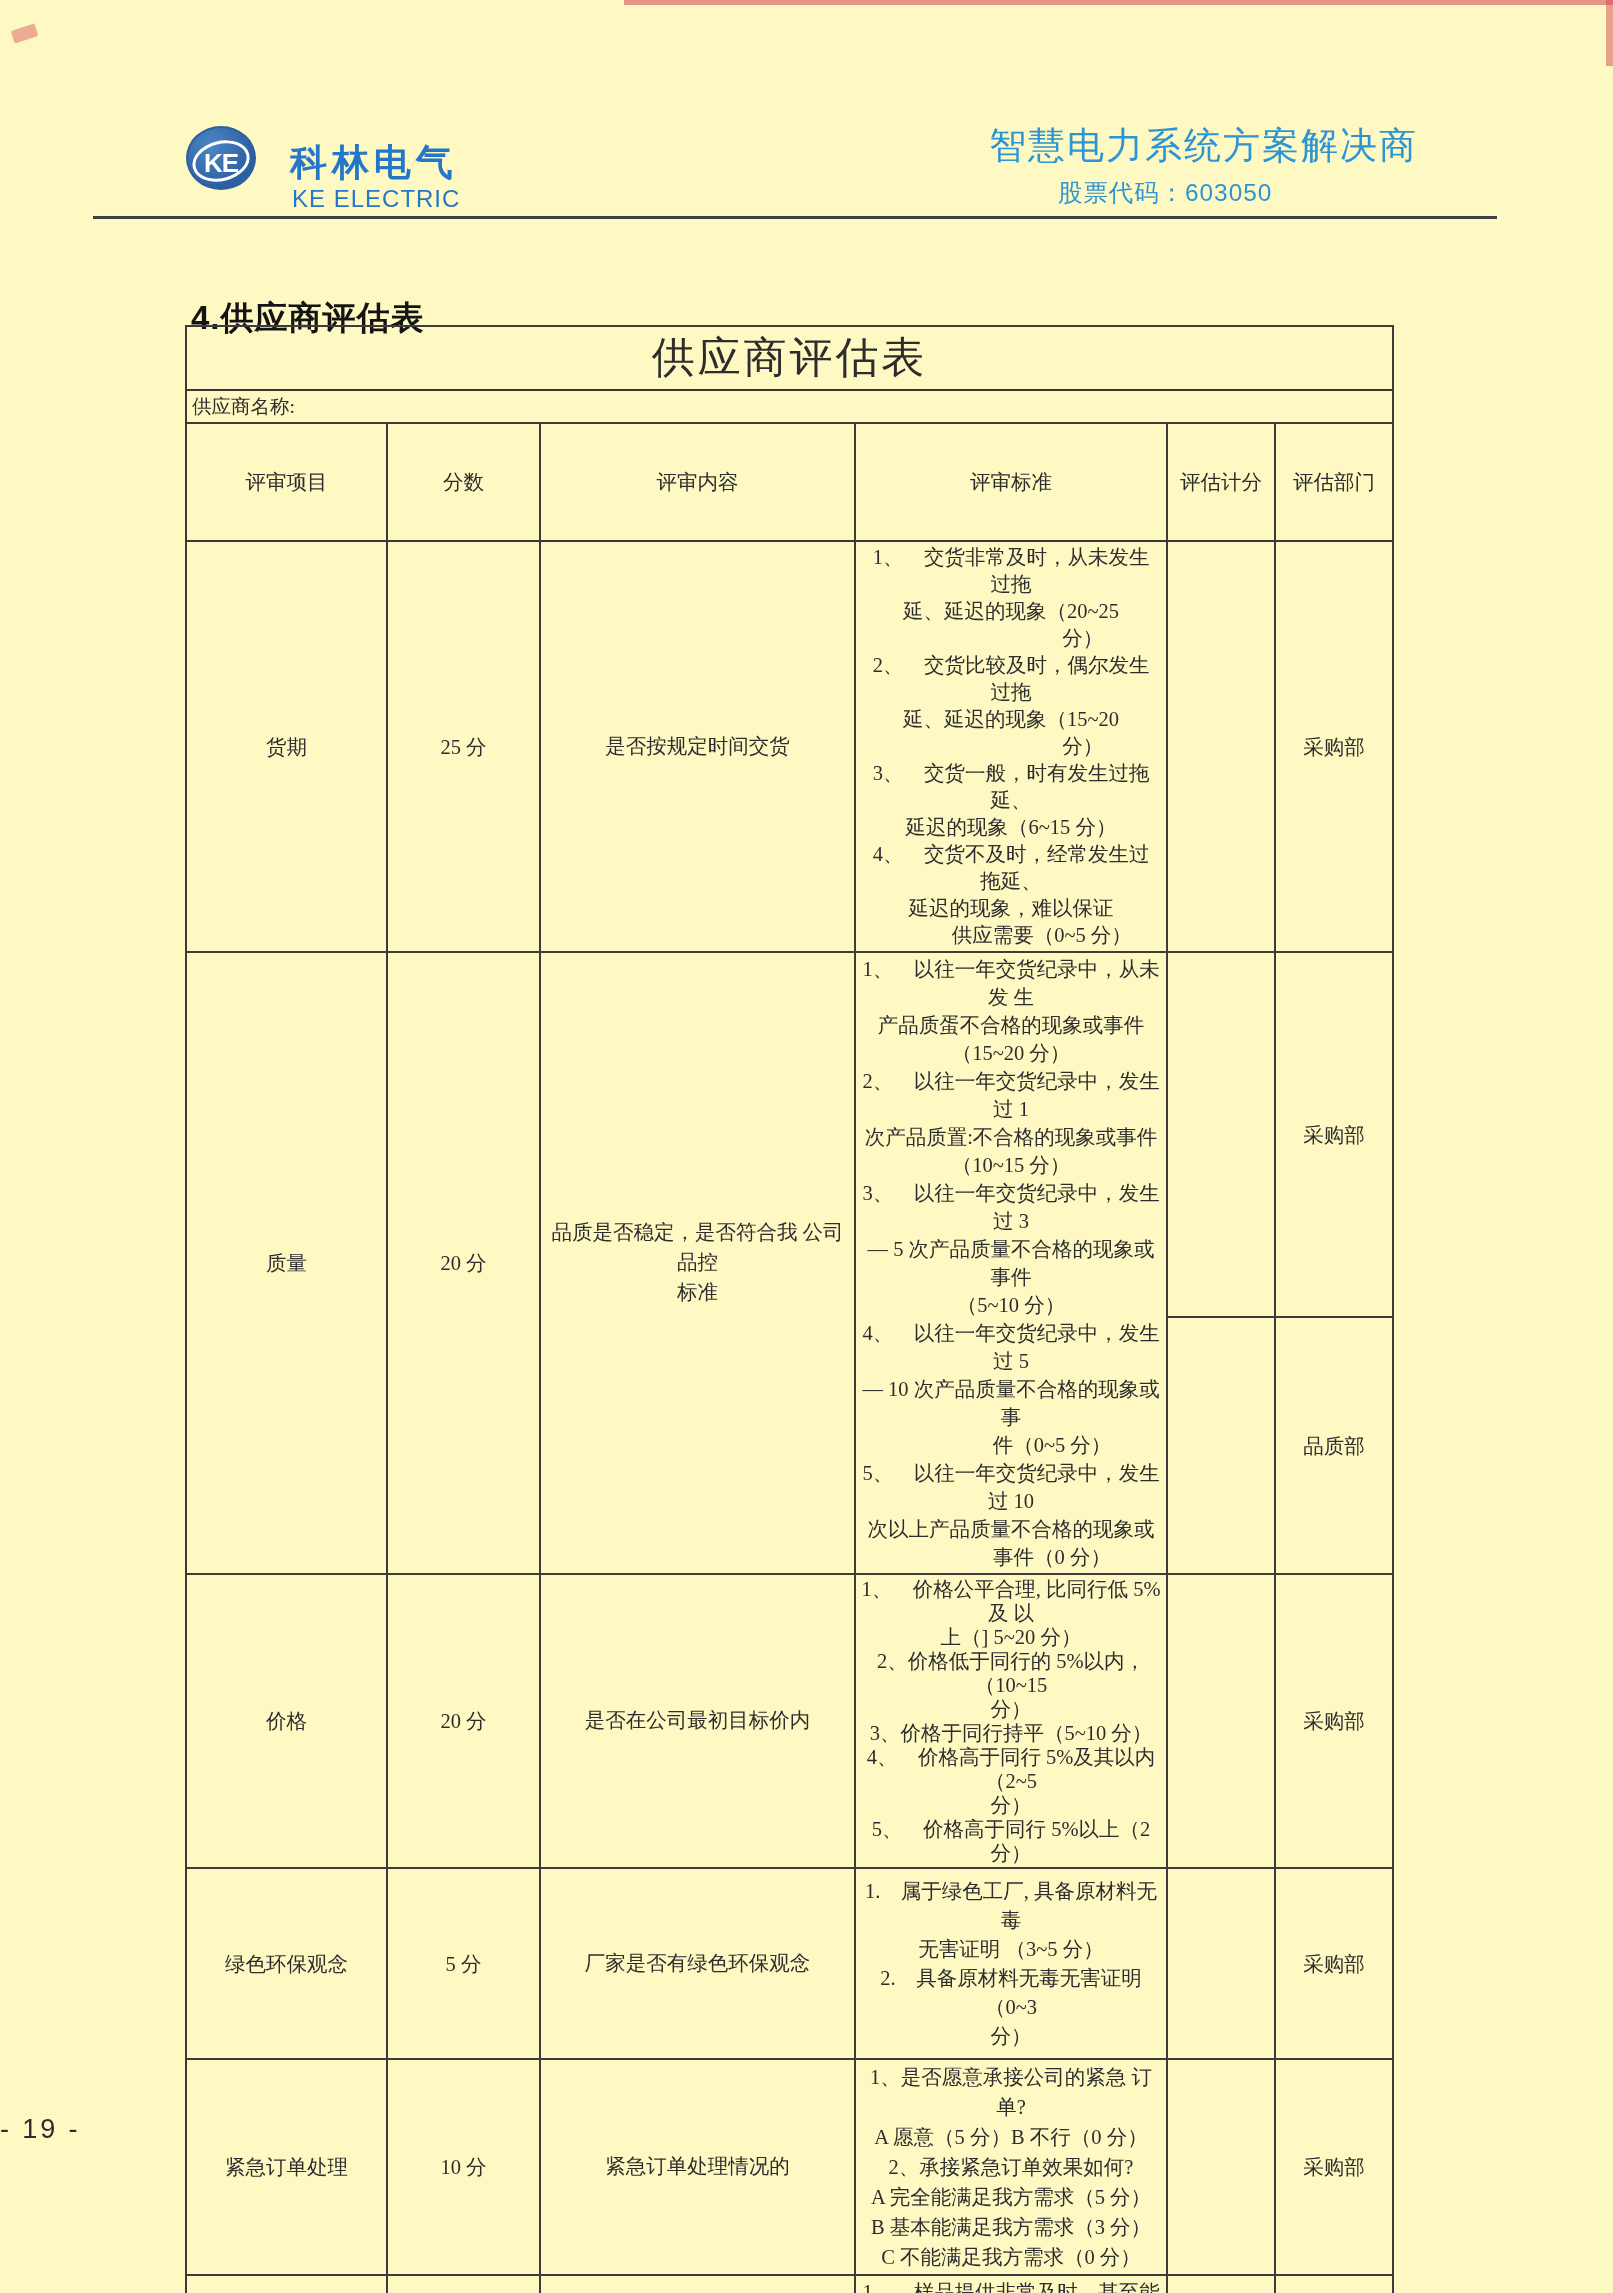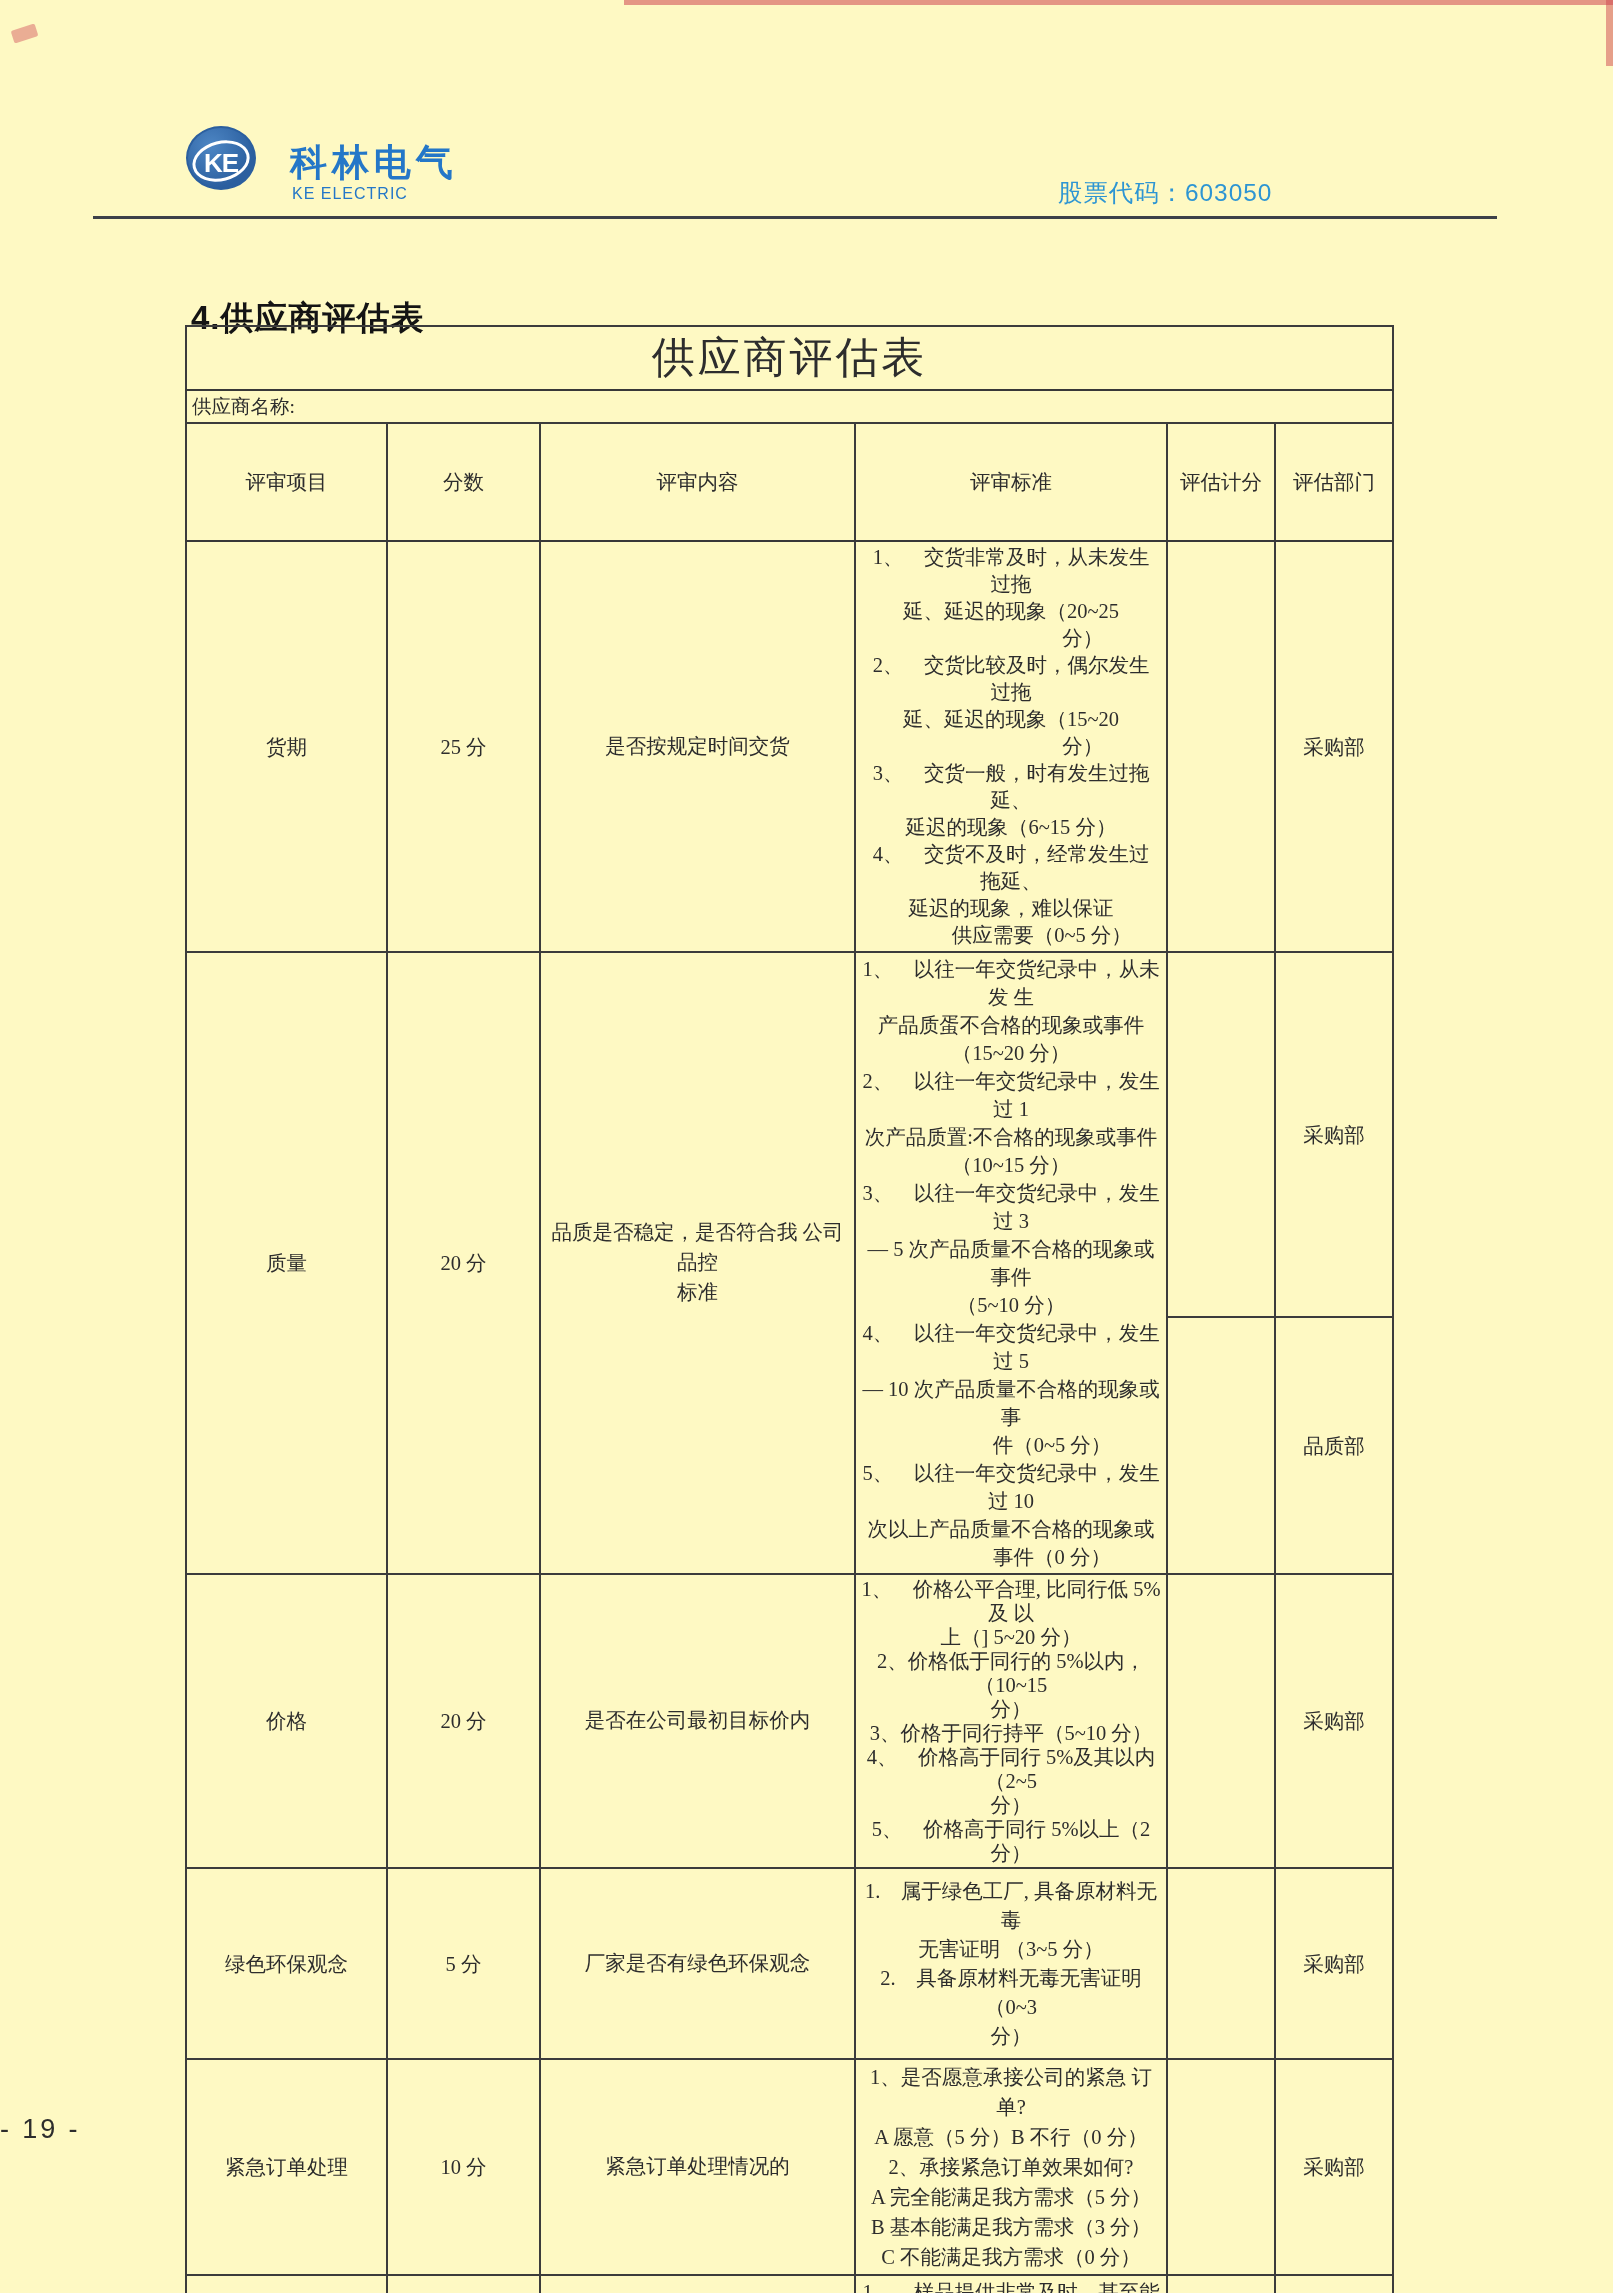--- a/index.html
+++ b/index.html
@@ -21,21 +21,21 @@
         background:radial-gradient(circle at 35% 30%, #4d86c4, #2b5f9f 70%);
         border:2.9px solid #2b5f9f;box-sizing:border-box;}
   .logo-ring{position:absolute;left:3.9px;top:12.7px;right:3.9px;bottom:7.8px;border:3.9px solid #ffffff;
         border-radius:50%;transform:rotate(-14deg);box-sizing:border-box;}
   .logo-monogram{position:absolute;left:0;right:0;bottom:8.8px;text-align:center;color:#ffffff;
         font-family:"Liberation Sans","DejaVu Sans",sans-serif;font-weight:bold;
         font-size:26px;letter-spacing:-1px;}
   .company-cn{position:absolute;left:290px;top:138px;color:#2477c8;font-weight:bold;
         font-size:37px;letter-spacing:4.9px;
         font-family:"Liberation Sans","DejaVu Sans",sans-serif;}
-  .company-en{position:absolute;left:292px;top:185px;color:#2477c8;font-size:16px;letter-spacing:1px;
+  .company-en{position:absolute;left:292px;top:185px;color:#2477c8;font-size:24px;letter-spacing:1px;
         font-family:"Liberation Sans","DejaVu Sans",sans-serif;}
   .slogan{position:absolute;right:195px;top:121px;color:#2d95d3;font-size:37px;letter-spacing:2px;
         font-family:"Liberation Sans","DejaVu Sans",sans-serif;}
   .stock-code{position:absolute;left:1058px;top:177px;color:#2d95d3;font-size:24.4px;letter-spacing:1px;
         font-family:"Liberation Sans","DejaVu Sans",sans-serif;}
   .header-rule{position:absolute;left:93px;top:216px;width:1404px;height:2.9px;background:#3d4149;}
   
   .section-title{position:absolute;left:191px;top:256px;font-size:33px;font-weight:bold;color:#141414;
         font-family:"Liberation Sans","DejaVu Sans",sans-serif;letter-spacing:1px;margin-top:40px;}
   
@@ -73,20 +73,21 @@
   <div class="artifact artifact-top"></div>
   <div class="artifact artifact-right"></div>
   <div class="artifact artifact-corner"></div>
 
   <div class="logo">
     <div class="logo-ring"></div>
     <div class="logo-monogram">KE</div>
   </div>
   <div class="company-cn">科林电气</div>
   <div class="company-en">KE ELECTRIC</div>
+  <div class="slogan">智慧电力系统方案解决商</div>
   <div class="stock-code">股票代码：603050</div>
   <div class="header-rule"></div>
 
   <div class="section-title">4.供应商评估表</div>
 
   <table class="eval-table">
     <colgroup>
       <col style="width:201px">
         <col style="width:153px">
         <col style="width:315px">

